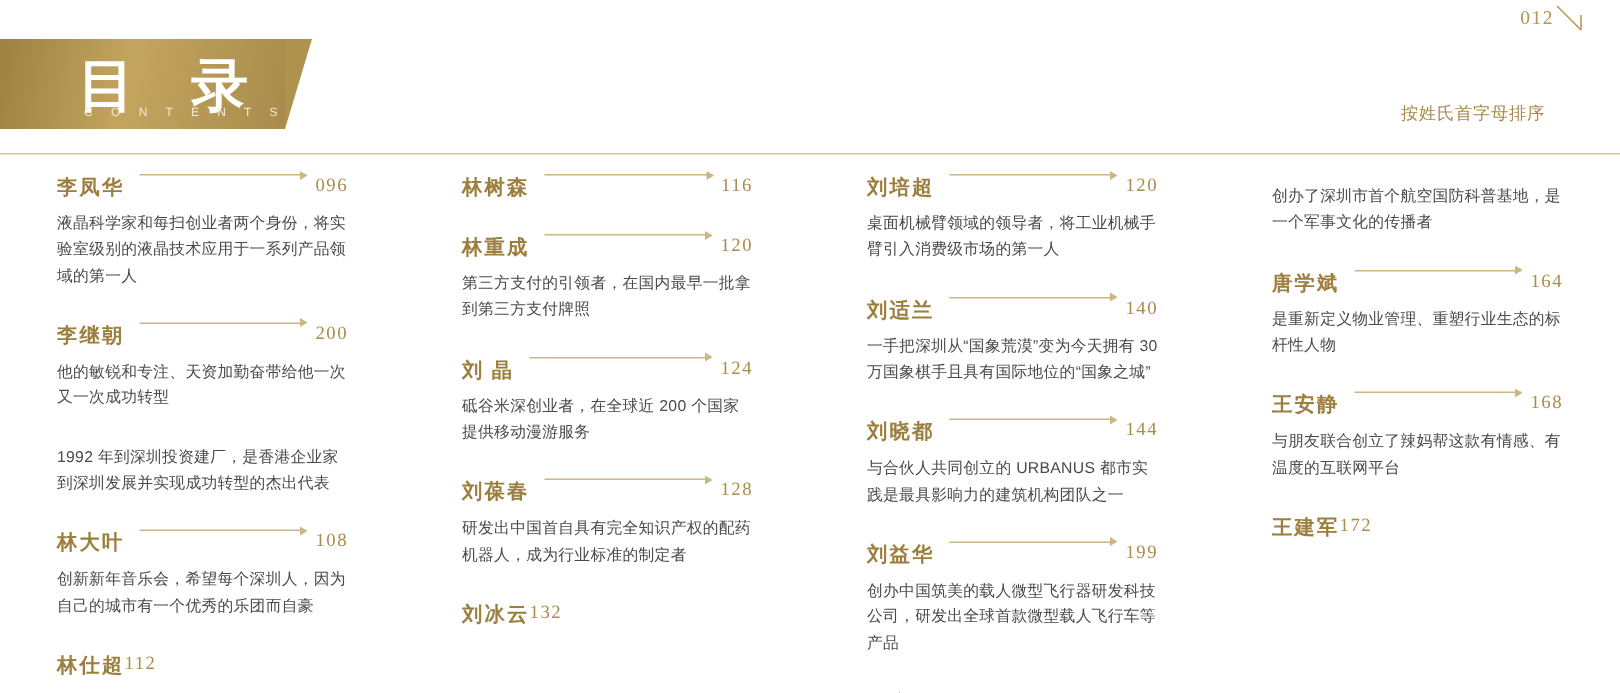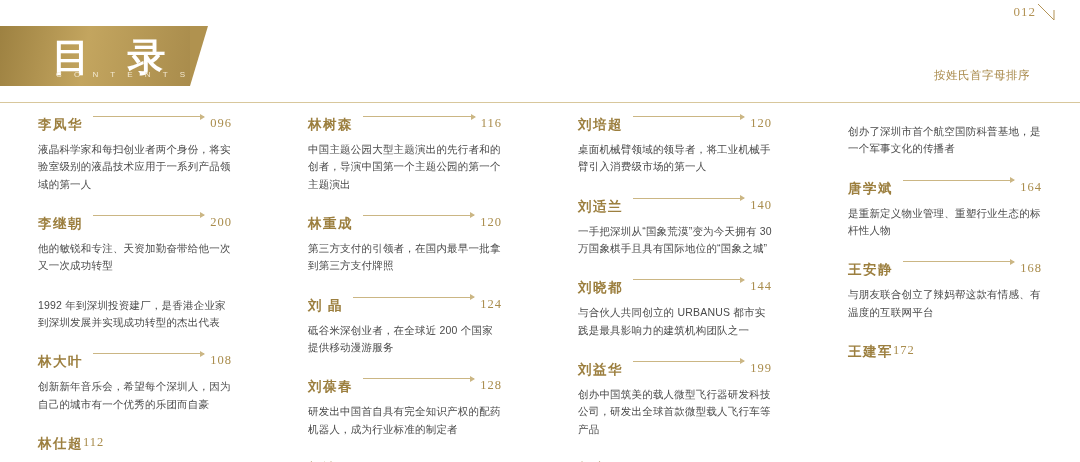--- a/index.html
+++ b/index.html
@@ -218,21 +218,20 @@
     </div>
   </div>
 
   <div class="col">
     <div class="entry">
       <div class="entry-head">
         <span class="name">林树森</span>
         <span class="lead"></span>
         <span class="pg">116</span>
       </div>
-      <div class="desc">中国主题公园大型主题演出的先行者和的创者，导演中国第一个主题公园的第一个主题演出</div>
     </div>
     <div class="entry">
       <div class="entry-head">
         <span class="name">林重成</span>
         <span class="lead"></span>
         <span class="pg">120</span>
       </div>
       <div class="desc">第三方支付的引领者，在国内最早一批拿到第三方支付牌照</div>
     </div>
     <div class="entry">

